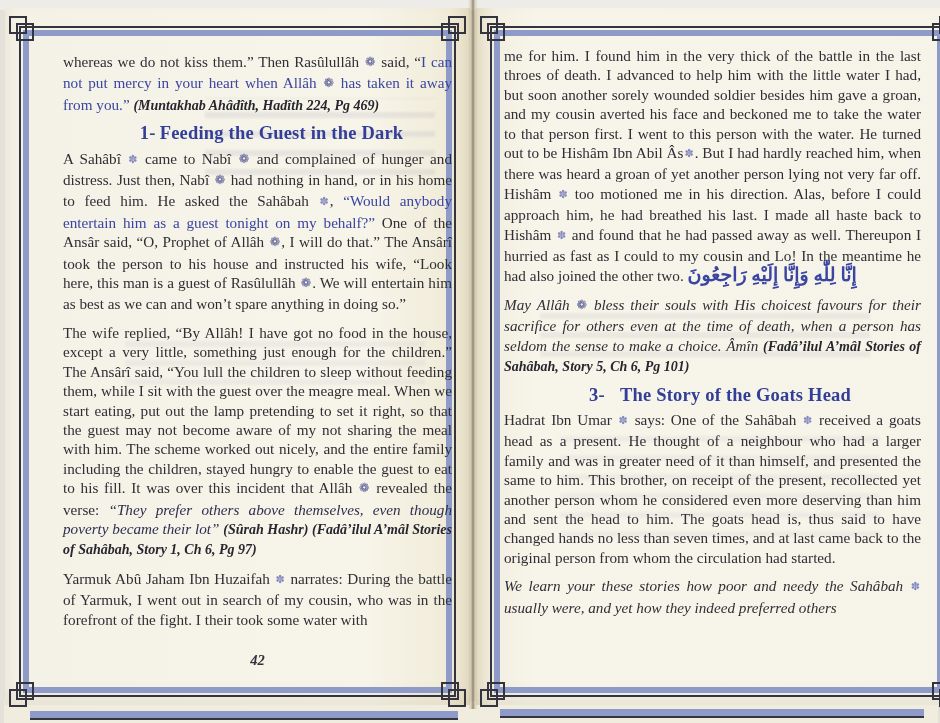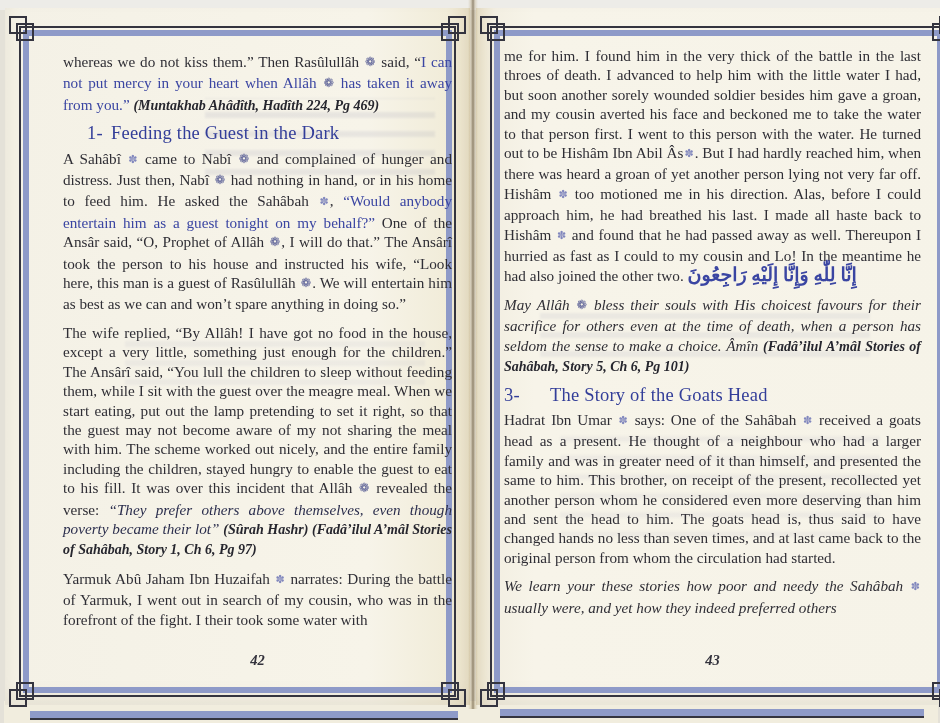--- a/index.html
+++ b/index.html
@@ -54,21 +54,21 @@
   .g4{left:560px;top:430px;width:320px;height:120px;opacity:.09;}
 
   
   .content{position:absolute;z-index:5;color:#2f2e35;font-size:15.2px;line-height:19.4px;}
   .content-left{left:58px;right:18px;top:44px;}
   .content-right{left:28px;right:40px;top:38px;}
   .blk{margin:0 0 9px;}
   .blk-para{text-align:justify;}
   .blk-note{text-align:justify;}
   .blk-incidents{font-weight:bold;font-style:italic;color:#333e99;font-size:17.5px;margin:8px 0 8px;}
-  .blk-heading{font-weight:normal;color:#333e99;font-size:18.5px;margin:4px 0 5px;letter-spacing:.2px;}
+  .blk-heading{font-weight:bold;color:#333e99;font-size:18.5px;margin:4px 0 5px;letter-spacing:.2px;text-align:center;}
   .blk-heading.indent{margin-left:24px;}
   .hnum{display:inline-block;min-width:24px;}
   .hnum-wide{min-width:46px;}
 
   .run-blue{color:#3a45a2;}
   .run-ref{font-style:italic;font-weight:bold;font-size:14px;color:#26262e;}
   .run-verse{font-style:italic;color:#2b2e4d;}
   .run-italic{font-style:italic;}
   .run-arabic{color:#3a45a2;font-size:19px;font-weight:bold;white-space:nowrap;}
   .hon{color:#8187bd;font-size:11px;position:relative;top:-1px;padding:0 1px;}
@@ -140,16 +140,15 @@
       <b class="sq-in"></b>
       <b class="sq-out"></b>
     </div>
   <div class="content content-right">
       <div class="blk blk-para"><span>me for him. I found him in the very thick of the battle in the last throes of death. I advanced to help him with the little water I had, but soon another sorely wounded soldier besides him gave a groan, and my cousin averted his face and beckoned me to take the water to that person first. I went to this person with the water. He turned out to be Hishâm Ibn Abil Âs</span><span class="hon">✽</span><span>. But I had hardly reached him, when there was heard a groan of yet another person lying not very far off. Hishâm </span><span class="hon">✽</span><span> too motioned me in his direction. Alas, before I could approach him, he had breathed his last. I made all haste back to Hishâm </span><span class="hon">✽</span><span> and found that he had passed away as well. Thereupon I hurried as fast as I could to my cousin and Lo! In the meantime he had also joined the other two. </span><span class="run-arabic" dir="rtl">إِنَّا لِلّٰهِ وَإِنَّا إِلَيْهِ رَاجِعُونَ</span></div>
       <div class="blk blk-note"><span class="run-italic">May Allâh </span><span class="hon hon-saw">❁</span><span class="run-italic"> bless their souls with His choicest favours for their sacrifice for others even at the time of death, when a person has seldom the sense to make a choice. Âmîn </span><span class="run-ref">(Fadâ’ilul A’mâl Stories of Sahâbah, Story 5, Ch 6, Pg 101)</span></div>
       <div class="blk blk-heading"><span class="hnum hnum-wide">3-</span><span>The Story of the Goats Head</span></div>
       <div class="blk blk-para"><span>Hadrat Ibn Umar </span><span class="hon">✽</span><span> says: One of the Sahâbah </span><span class="hon">✽</span><span> received a goats head as a present. He thought of a neighbour who had a larger family and was in greater need of it than himself, and presented the same to him. This brother, on receipt of the present, recollected yet another person whom he considered even more deserving than him and sent the head to him. The goats head is, thus said to have changed hands no less than seven times, and at last came back to the original person from whom the circulation had started.</span></div>
       <div class="blk blk-note"><span class="run-italic">We learn your these stories how poor and needy the Sahâbah </span><span class="hon">✽</span><span class="run-italic"> usually were, and yet how they indeed preferred others</span></div>
     </div>
-  <div class="pagenum pagenum-right">43</div>
 </div>
 
 <div class="gutter"></div>
 
 </body></html>

